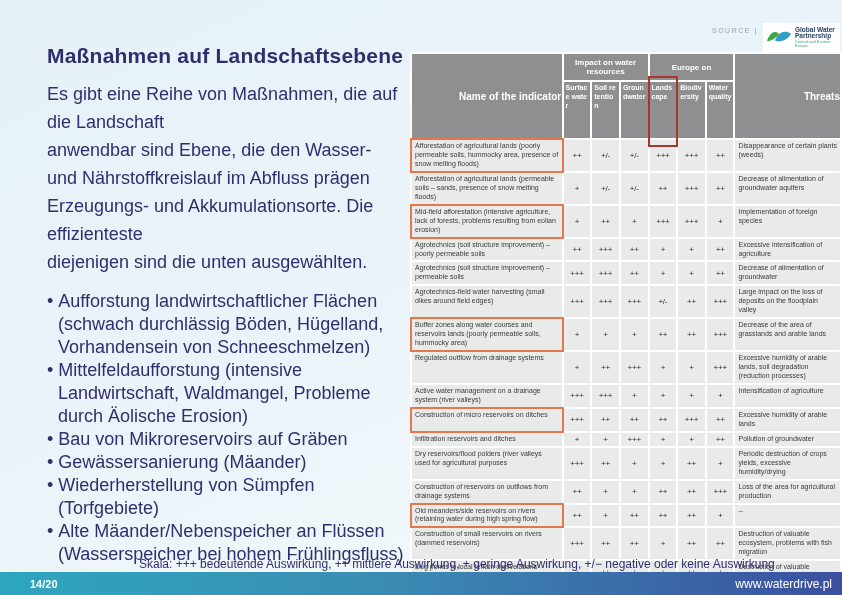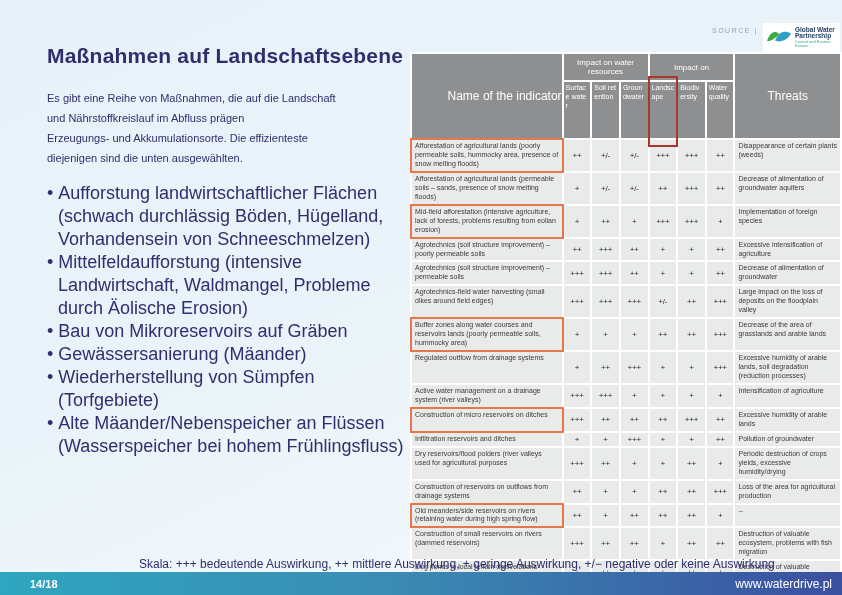--- a/index.html
+++ b/index.html
@@ -5,23 +5,23 @@
   * { margin:0; padding:0; box-sizing:border-box; }
   html,body { background:#b8c4cc; }
   body { font-family:"Liberation Sans", sans-serif; }
   .slide {
     position:relative; width:842px; height:595px; margin:0 auto; overflow:hidden;
     background:linear-gradient(155deg,#e7f1f8 0%,#e9f3f9 45%,#f7fbfd 100%);
   }
 
   
   .left { position:absolute; left:47px; top:44px; width:372px; color:#312e6e; }
-  .title { font-size:21px; font-weight:bold; letter-spacing:0.2px; margin-bottom:20px; }
+  .title { font-size:21px; font-weight:bold; letter-spacing:0.2px; margin-bottom:12px; }
   .intro { margin-bottom:14px; }
-  .intro .line { font-size:11px; line-height:20px; }
+  .intro .line { font-size:18px; line-height:28px; }
   .bullets .bullet {
     font-size:18px; line-height:23px;
     padding-left:11px; text-indent:-11px;
   }
   .bullets .bullet::before { content:"\2022\00a0"; }
 
   
   .source-label {
     position:absolute; left:712px; top:27px; font-size:7px; letter-spacing:1.5px;
     color:#97a3ad; text-transform:uppercase;
@@ -36,24 +36,24 @@
 
   
   .impact-table {
     position:absolute; left:410px; top:52px; width:432px;
     border-collapse:separate; border-spacing:2px; background:#ffffff;
     table-layout:fixed; color:#2e2e2e;
   }
   .impact-table col.c-name   { width:146px; }
   .impact-table col.c-val    { width:26px; }
   .impact-table col.c-threat { width:102px; }
-  .impact-table th { background:#8e8f90; color:#ffffff; font-weight:normal; }
-  .th-name   { font-size:12px; text-align:right; vertical-align:middle; }
+  .impact-table th { background:#8e8f90; color:#ffffff; font-weight:bold; }
+  .th-name   { font-size:10px; text-align:left; vertical-align:middle;padding-left:47px; }
   .th-group  { font-size:8px; text-align:center; vertical-align:middle; height:26px; padding:2px; }
-  .th-threat { font-size:12px; text-align:center; vertical-align:middle; }
+  .th-threat { font-size:10px; text-align:right; vertical-align:middle; }
   .th-sub {
     font-size:7px; text-align:left; vertical-align:top; padding:2px 2px;
     word-break:break-all; height:56px; line-height:1.25;
   }
   .th-sub.land { position:relative; }
   .th-sub.land::after {
     content:""; position:absolute; left:-2px; right:-2px; top:-6px; bottom:-9px;
     border:2px solid #ab3526; pointer-events:none; z-index:3;
   }
   .impact-table td { background:#e9eaea; }
@@ -86,20 +86,21 @@
 </style>
 </head>
 <body>
 
 <div class="slide">
 
   <div class="left">
     <div class="title">Maßnahmen auf Landschaftsebene</div>
     <div class="intro">
         <div class="line">Es gibt eine Reihe von Maßnahmen, die auf die Landschaft</div>
+        <div class="line">anwendbar sind Ebene, die den Wasser-</div>
         <div class="line">und Nährstoffkreislauf im Abfluss prägen</div>
         <div class="line">Erzeugungs- und Akkumulationsorte. Die effizienteste</div>
         <div class="line">diejenigen sind die unten ausgewählten.</div>
       </div>
     <div class="bullets">
         <div class="bullet">Aufforstung landwirtschaftlicher Flächen (schwach durchlässig Böden, Hügelland, Vorhandensein von Schneeschmelzen)</div>
         <div class="bullet">Mittelfeldaufforstung (intensive Landwirtschaft, Waldmangel, Probleme durch Äolische Erosion)</div>
         <div class="bullet">Bau von Mikroreservoirs auf Gräben</div>
         <div class="bullet">Gewässersanierung (Mäander)</div>
         <div class="bullet">Wiederherstellung von Sümpfen (Torfgebiete)</div>
@@ -130,21 +131,21 @@
         <col class="c-val">
       <col class="c-val">
         <col class="c-val">
         <col class="c-val">
       <col class="c-threat">
     </colgroup>
     <thead>
       <tr>
         <th class="th-name" rowspan="2">Name of the indicator</th>
         <th class="th-group" colspan="3">Impact on water resources</th>
-        <th class="th-group" colspan="3">Impact on</th>
+        <th class="th-group" colspan="3">Europe on</th>
         <th class="th-threat" rowspan="2">Threats</th>
       </tr>
       <tr>
         <th class="th-sub">Surface water</th>
         <th class="th-sub">Soil retention</th>
         <th class="th-sub">Groundwater</th>
         <th class="th-sub land">Landscape</th>
         <th class="th-sub">Biodiversity</th>
         <th class="th-sub">Water quality</th>
       </tr>
@@ -319,17 +320,17 @@
           <td class="val">+++</td>
           <td class="val">+++</td>
           <td class="threat">Conversion of the ecosystem into less valuable</td>
         </tr>
       </tbody>
   </table>
 
   <div class="scale-note">Skala: +++ bedeutende Auswirkung, ++ mittlere Auswirkung, + geringe Auswirkung, +/− negative oder keine Auswirkung</div>
 
   <div class="footer">
-    <span class="page">14/18</span>
+    <span class="page">14/20</span>
     <span class="url">www.waterdrive.pl</span>
   </div>
 
 </div>
 
 </body></html>

